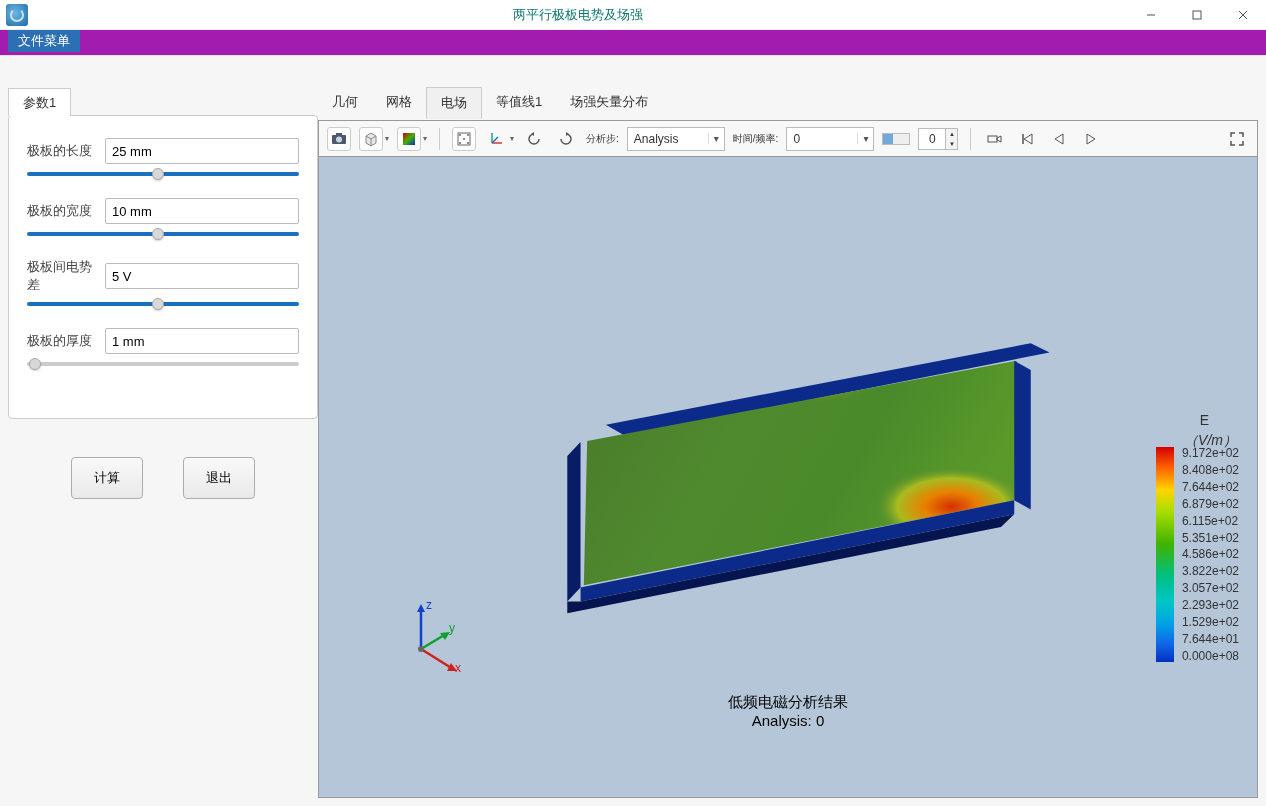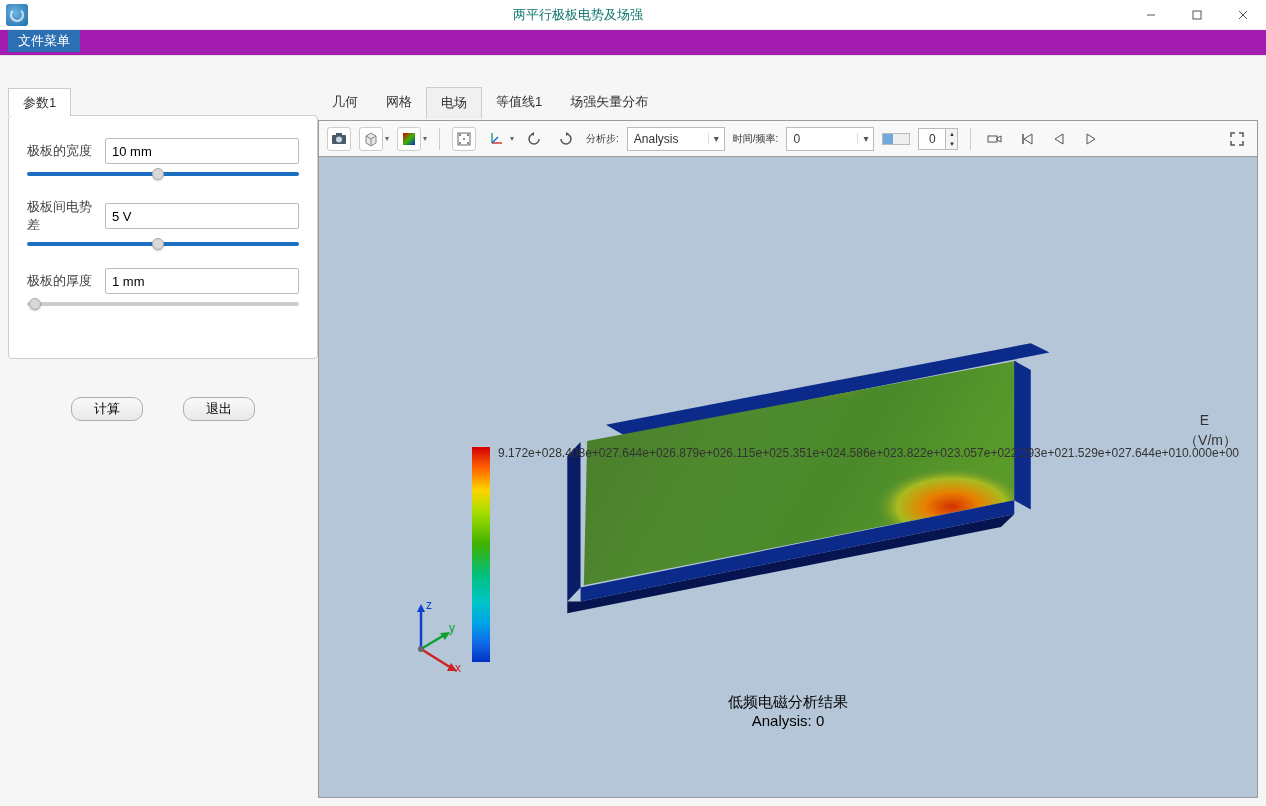--- a/index.html
+++ b/index.html
@@ -27,21 +27,21 @@
   .panel { border:1px solid #ccc; background:#fff; padding:22px 18px 30px 18px; border-radius:4px;}
   .param { margin-bottom:22px; }
   .param-row { display:flex; align-items:center; gap:6px; }
   .param-label { flex:0 0 72px; font-size:13px; color:#444; }
   .param-input { flex:1; border:1px solid #bbb; border-radius:2px; height:26px; padding:3px 6px; font-size:13px; }
   .slider-row { margin-top:8px; }
   .slider-track { height:4px; background:#1a6fbf; border-radius:2px; position:relative; }
   .slider-track.gray { background:#ccc; }
   .slider-thumb { position:absolute; top:50%; transform:translate(-50%,-50%); width:12px; height:12px; border-radius:50%; background:#d8d8d8; border:1px solid #aaa; box-shadow:0 1px 2px rgba(0,0,0,0.2); }
   .side-buttons { display:flex; justify-content:center; gap:40px; margin-top:38px; }
-  .btn { background:linear-gradient(#f9f9f9,#e9e9e9); border:1px solid #adadad; padding:2px 22px; font-size:13px; border-radius:10px; }
+  .btn { background:linear-gradient(#f9f9f9,#e9e9e9); border:1px solid #adadad; padding:11px 22px; font-size:13px; border-radius:4px; }
 
   
   .main { flex:1; display:flex; flex-direction:column; }
   .main-tabs { display:flex; gap:0; border-bottom:1px solid transparent; }
   .main-tab { padding:6px 14px; font-size:13px; color:#333; }
   .main-tab.active { background:#f0f0f0; border:1px solid #ccc; border-bottom:1px solid #f0f0f0;}
   .viewer-frame { flex:1; border:1px solid #9a9a9a; background:#fff; display:flex; flex-direction:column;}
   .toolbar { height:36px; display:flex; align-items:center; gap:8px; padding:0 8px; border-bottom:1px solid #9a9a9a; background:#f8f8f8;}
   .tbtn { width:24px; height:24px; border:1px solid #ccc; border-radius:3px; background:#fff; display:flex; align-items:center; justify-content:center; font-size:13px; color:#555;}
   .tbtn.noborder { border:none; background:transparent;}
@@ -57,23 +57,23 @@
   .tsep { width:1px; height:22px; background:#ccc; margin:0 4px;}
 
   
   .view3d { flex:1; background:#b4c6d8; position:relative; overflow:hidden; }
   
   .plate-svg { position:absolute; left:0; top:0; width:100%; height:100%; }
 
   
   .legend { position:absolute; right:18px; top:290px; display:flex; gap:8px; }
   .legend-bar { width:18px; height:215px; background:linear-gradient(to bottom, #d40000 0%, #ff6600 10%, #ffd400 20%, #aade00 30%, #3fb300 45%, #00c080 60%, #00c6c6 72%, #00a3e6 82%, #1064e6 92%, #0030c0 100% ); }
-  .legend-vals { display:flex; flex-direction:row; justify-content:space-between; font-size:12px; line-height:1.0;}
+  .legend-vals { display:flex; flex-direction:column; justify-content:space-between; font-size:12px; line-height:1.0;}
   .legend-title { position:absolute; right:48px; top:255px; font-size:14px; text-align:center;}
-  .legend-unit { position:absolute; right:20px; top:275px; font-size:14px;}
+  .legend-unit { position:absolute; right:20px; top:275px; font-size:14px;font-style:italic;}
 
   
   .triad { position:absolute; left:72px; bottom:120px; }
 
   
   .footer-txt { position:absolute; left:50%; transform:translateX(-50%); bottom:68px; text-align:center; font-size:15px; color:#000;}
 
   
 </style>
 </head>
@@ -107,20 +107,31 @@
 </div>
 
 <div class="workspace">
 
   <div class="sidebar">
     <div class="panel-tabs">
       <div class="panel-tab">参数1</div>
     </div>
     <div class="panel">
       <div id="params-container">
+          <div class="param">
+    <div class="param-row">
+      <div class="param-label">极板的长度</div>
+      <input class="param-input" value="25 mm" style="">
+    </div>
+    <div class="slider-row">
+      <div class="slider-track ">
+        <div class="slider-thumb" style="left:48%"></div>
+      </div>
+    </div>
+          </div>
           <div class="param">
     <div class="param-row">
       <div class="param-label">极板的宽度</div>
       <input class="param-input" value="10 mm" style="">
     </div>
     <div class="slider-row">
       <div class="slider-track ">
         <div class="slider-thumb" style="left:48%"></div>
       </div>
     </div>
@@ -336,21 +347,21 @@
               <div>7.644e+02</div>
               <div>6.879e+02</div>
               <div>6.115e+02</div>
               <div>5.351e+02</div>
               <div>4.586e+02</div>
               <div>3.822e+02</div>
               <div>3.057e+02</div>
               <div>2.293e+02</div>
               <div>1.529e+02</div>
               <div>7.644e+01</div>
-              <div>0.000e+00</div>
+              <div>0.000e+08</div>
             </div>
         </div>
 
         <div class="footer-txt">
           <div>低频电磁分析结果</div>
           <div>Analysis: 0</div>
         </div>
       </div>
     </div>
   </div>

